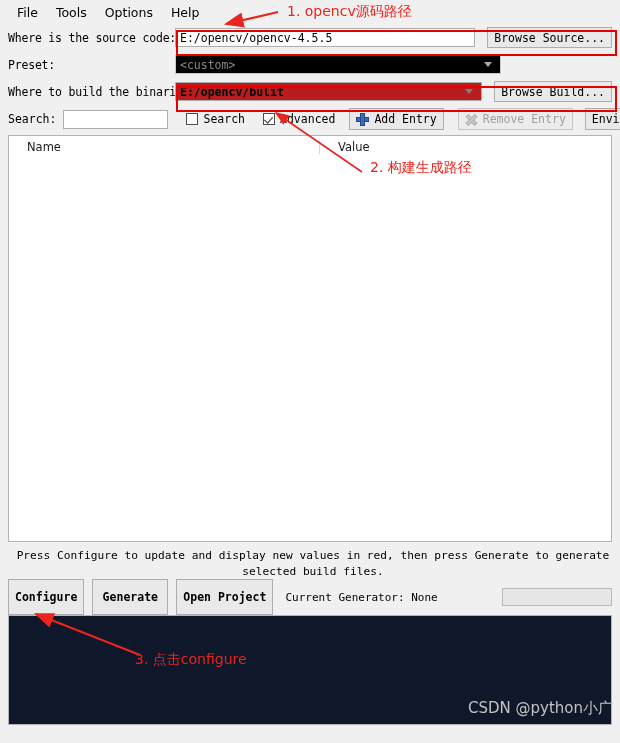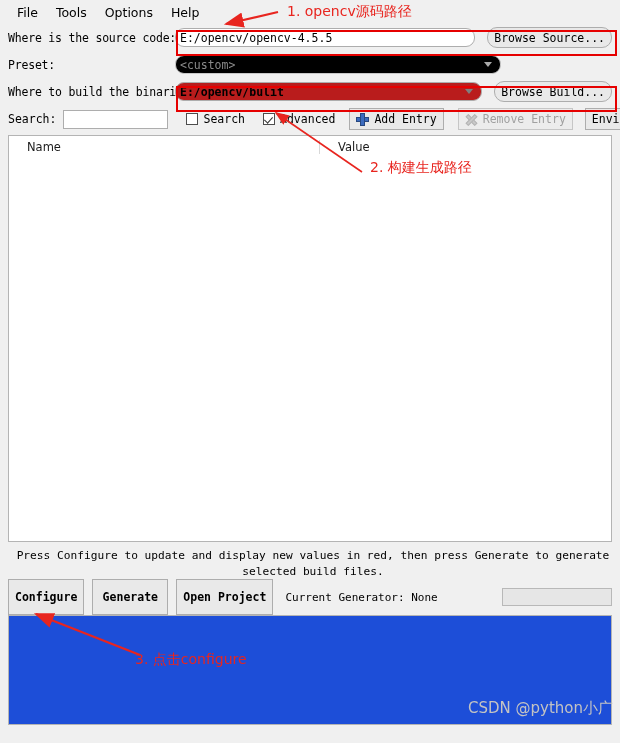--- a/index.html
+++ b/index.html
@@ -63,21 +63,20 @@
     display: flex;
     align-items: center;
     flex: 1;
   }
   input.text-field, .combo, .combo-disabled {
     font-family: "DejaVu Sans Mono", monospace;
     font-size: 11.5px;
     height: 19px;
     box-sizing: border-box;
     padding: 0 4px;
-    border-radius: 9px;
   }
   input.text-field {
     flex: 1;
     border: 1px solid #adadad;
     background: #fff;
     color: #000;
     outline: none;
   }
   .combo {
     flex: 1;
@@ -116,21 +115,20 @@
     height: 21px;
     box-sizing: border-box;
     padding: 0 6px;
     white-space: nowrap;
     cursor: default;
   }
   .btn-browse {
     margin-left: 12px;
     height: 21px;
     min-width: 103px;
-    border-radius: 10px;
   }
   .btn-disabled {
     color: #a0a0a0;
     background: #ececec;
     border-color: #c6c6c6;
   }
 
   
   .search-row {
     display: flex;
@@ -285,21 +283,21 @@
     border: 1px solid #b8b8b8;
     background: #e6e6e6;
     box-sizing: border-box;
   }
 
   
   .output-panel {
     margin: 5px 8px 0 8px;
     height: 110px;
     border: 1px solid #b4b4b4;
-    background: #1d4ed8;
+    background: #0f172a;
     box-sizing: border-box;
     position: relative;
   }
   .watermark {
     position: absolute;
     right: -2px;
     bottom: 6px;
     font-family: "DejaVu Sans", sans-serif;
     font-size: 15px;
     color: #c3c3c3;

